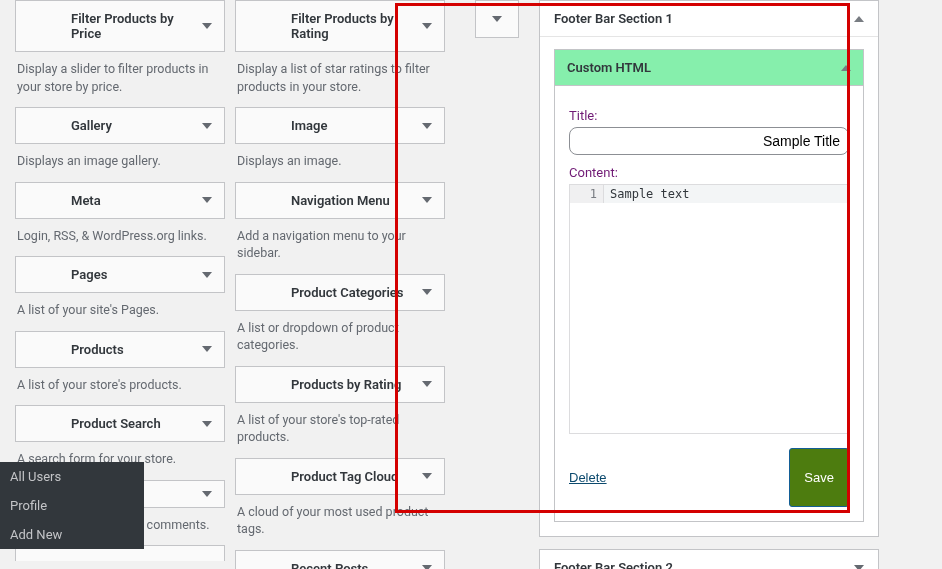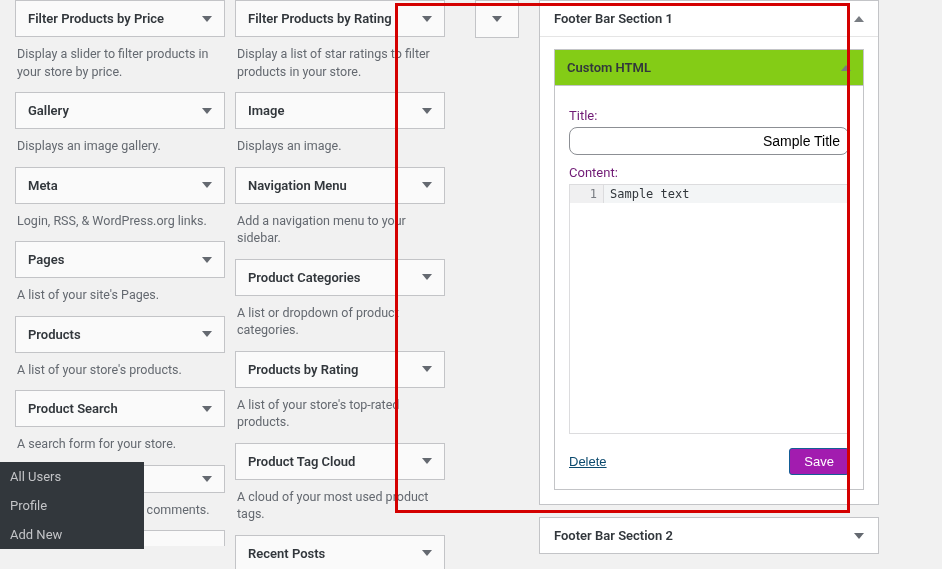--- a/index.html
+++ b/index.html
@@ -4,49 +4,49 @@
 <style>
 * { box-sizing: border-box; margin: 0; padding: 0; }
 body { font-family: -apple-system, BlinkMacSystemFont, "Segoe UI", Roboto, sans-serif; font-size: 13px; color: #32373c; background: #f1f1f1; width: 942px; height: 569px; position: relative; overflow: hidden; }
 
 .container { display: flex; padding: 0 15px; gap: 10px; }
 .col { flex: 0 0 210px; }
 .col-mid { flex: 0 0 210px; }
 .col-collapsed { flex: 0 0 44px; margin-left: 20px; }
 .col-right { flex: 0 0 340px; margin-left: 10px; }
 
-.widget-item { background: #fafafa; border: 1px solid #c3c4c7; margin-bottom: 0; }
+.widget-item { background: #fafafa; border: 1px solid #c3c4c7; margin-bottom: 0; padding-left: 43px; }
 .widget-header { display: flex; align-items: center; justify-content: space-between; padding: 10px 12px; font-weight: 600; cursor: move; background: #fafafa; }
 .widget-desc { padding: 8px 0 12px 2px; color: #646970; font-size: 12.5px; line-height: 1.4; }
 .caret-down { display: inline-block; width: 0; height: 0; border-left: 5px solid transparent; border-right: 5px solid transparent; border-top: 6px solid #646970; }
 .caret-up { display: inline-block; width: 0; height: 0; border-left: 5px solid transparent; border-right: 5px solid transparent; border-bottom: 6px solid #787c82; }
 
 .collapsed-box { background: #fafafa; border: 1px solid #c3c4c7; height: 38px; display: flex; align-items: center; justify-content: center; }
 
 .panel { background: #fff; border: 1px solid #c3c4c7; margin-bottom: 12px; }
 .panel-head { display: flex; align-items: center; justify-content: space-between; padding: 10px 14px; font-weight: 600; background: #fff; border-bottom: 1px solid #e5e5e5; }
 .panel-head.nobord { border-bottom: none; }
 .panel-body { padding: 12px 14px 14px; }
 
 .inner-widget { border: 1px solid #c3c4c7; margin-top: 0; }
-.inner-head { display: flex; align-items: center; justify-content: space-between; padding: 10px 12px; background: #84cc16; border-bottom: 1px solid #c3c4c7; font-weight: 600; }
+.inner-head { display: flex; align-items: center; justify-content: space-between; padding: 10px 12px; background: #86efac; border-bottom: 1px solid #c3c4c7; font-weight: 600; }
 
 .form-group { margin: 10px 0 4px; }
 .lbl { display: block; margin-bottom: 4px; font-size: 13px; color: #701a75; }
 .t-input { width: 100%; padding: 5px 8px; border: 1px solid #8c8f94; border-radius: 8px; font-size: 14px; text-align: right; }
 
 .code-area { border: 1px solid #dcdcde; background: #f6f7f7; margin-top: 4px; }
 .code-row { display: flex; }
 .gutter { width: 34px; text-align: right; padding: 2px 6px 2px 0; background: #f0f0f1; font-family: Consolas, monospace; font-size: 12px; color: #787c82; border-right: 1px solid #dcdcde; }
 .code-line { flex: 1; padding: 2px 6px; font-family: Consolas, monospace; font-size: 12px; background: #f3f5f6; }
 .code-pad { height: 230px; background: #fff; }
 
 .actions { display: flex; align-items: center; justify-content: space-between; margin-top: 14px; }
 .del { color: #0c4a6e; text-decoration: underline; background: none; border: none; cursor: pointer; font-size: 13px; }
-.save { background: #a21caf; color: #fff; border: 1px solid #135e96; border-radius: 3px; padding: 5px 14px; cursor: pointer; font-size: 13px; }
+.save { background: #4d7c0f; color: #fff; border: 1px solid #135e96; border-radius: 3px; padding: 21px 14px; cursor: pointer; font-size: 13px; }
 
 .highlight-frame { position: absolute; top: 3px; left: 395px; width: 455px; height: 510px; border: 3px solid #d40000; pointer-events: none; }
 
 .float-menu { position: absolute; bottom: 20px; left: 0; width: 144px; background: #32373c; color: #c3c4c7; }
 .float-menu div { padding: 7px 10px; font-size: 13px; }
 
 .partial-row { height: 16px; background: #fafafa; border: 1px solid #c3c4c7; border-bottom: none; }
 
 .col-wrap { display: flex; flex-direction: column; }
 </style>

